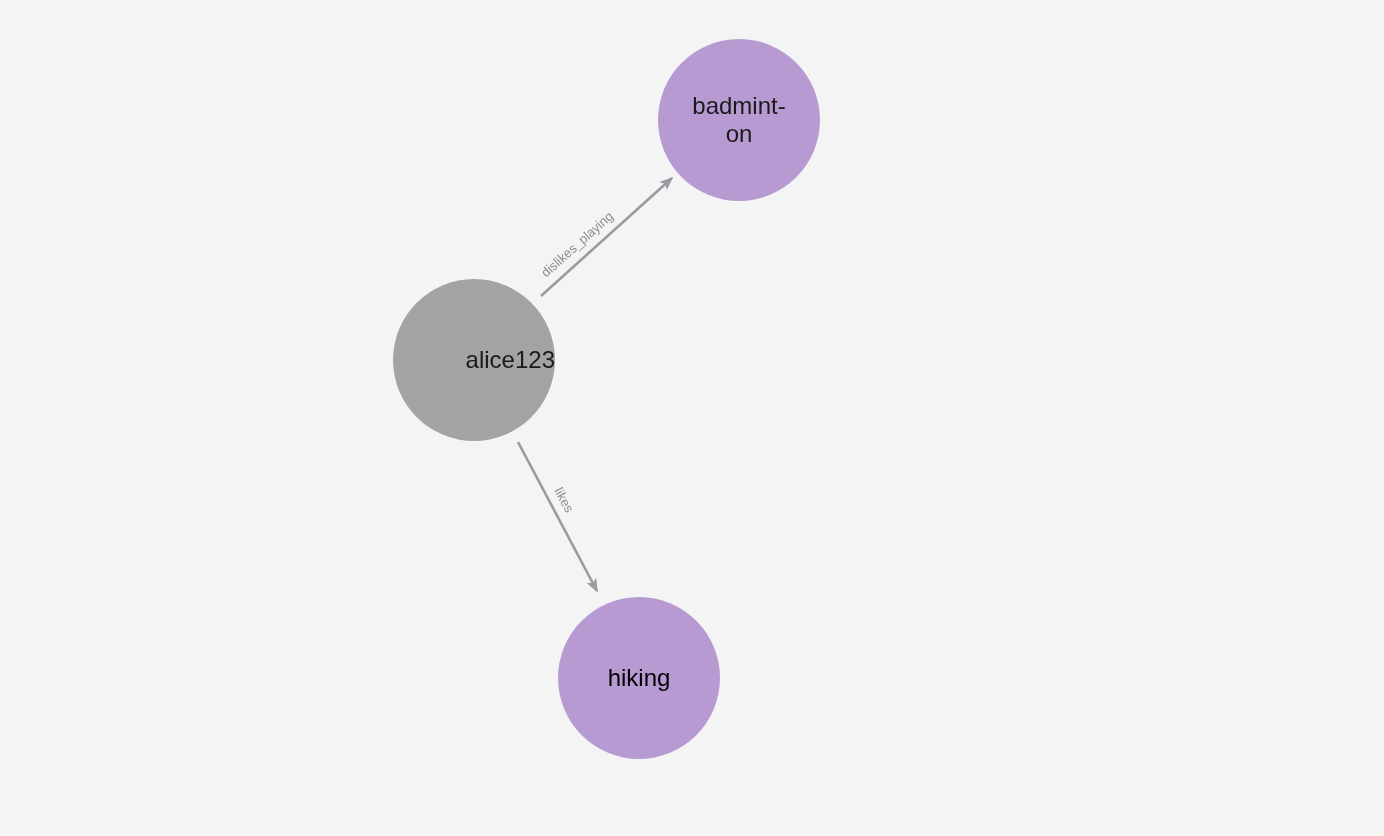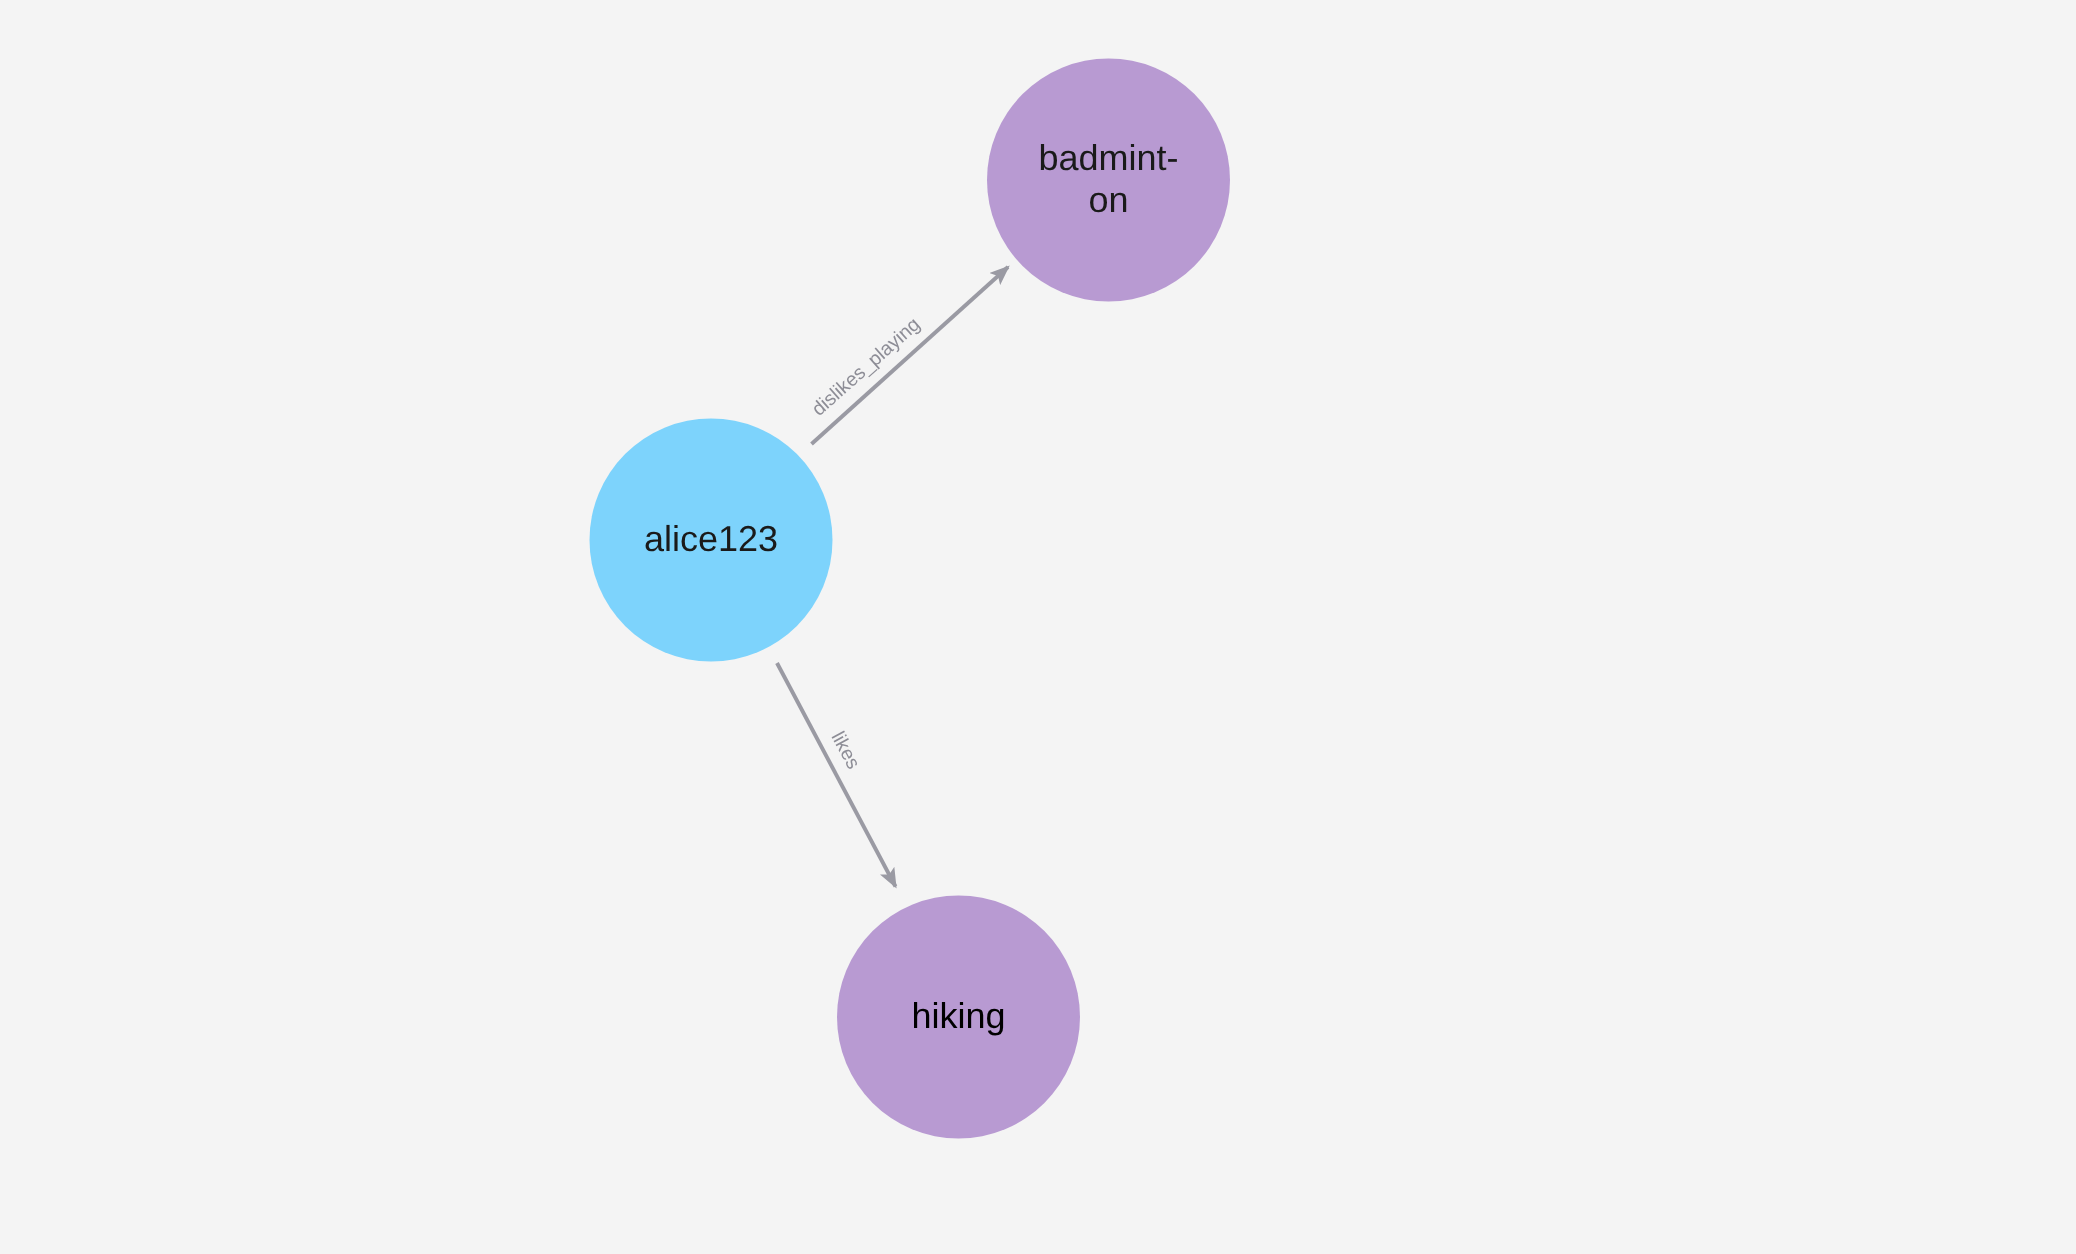--- a/index.html
+++ b/index.html
@@ -65,21 +65,21 @@
         <path d="M0,0 L5.2,2.1 L0,4.2 L1.15,2.1 Z" fill="#9a9aa3"></path>
       </marker>
     </defs>
     <g id="edge-lines">
         <line x1="541" y1="296" x2="672" y2="178" stroke="#9a9aa3" stroke-width="2.6" stroke-linecap="butt" marker-end="url(#arrowhead)"></line>
         <line x1="518" y1="442" x2="597" y2="591" stroke="#9a9aa3" stroke-width="2.6" stroke-linecap="butt" marker-end="url(#arrowhead)"></line>
       </g>
   </svg>
 
   <div id="node-layer">
-      <div class="node" style="left: 393px; top: 279px; width: 162px; height: 162px; background: #7dd3fc;">
+      <div class="node" style="left: 393px; top: 279px; width: 162px; height: 162px; background: #a3a3a3; justify-content: flex-end;">
         <span class="node-label" style="color: rgb(26, 26, 26);">alice123</span>
       </div>
       <div class="node" style="left: 658px; top: 39px; width: 162px; height: 162px; background: rgb(184, 154, 210);">
         <span class="node-label" style="color: rgb(26, 26, 26);">badmint-
 on</span>
       </div>
       <div class="node" style="left: 558px; top: 597px; width: 162px; height: 162px; background: rgb(184, 154, 210);">
         <span class="node-label" style="color: #000000;">hiking</span>
       </div>
     </div>

